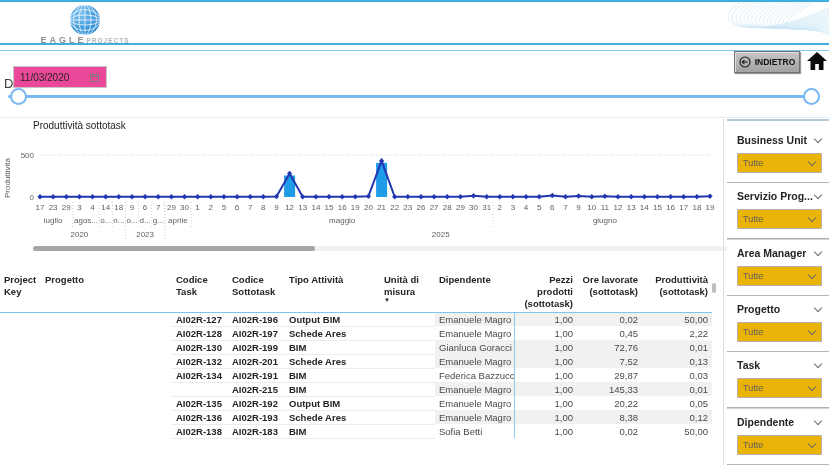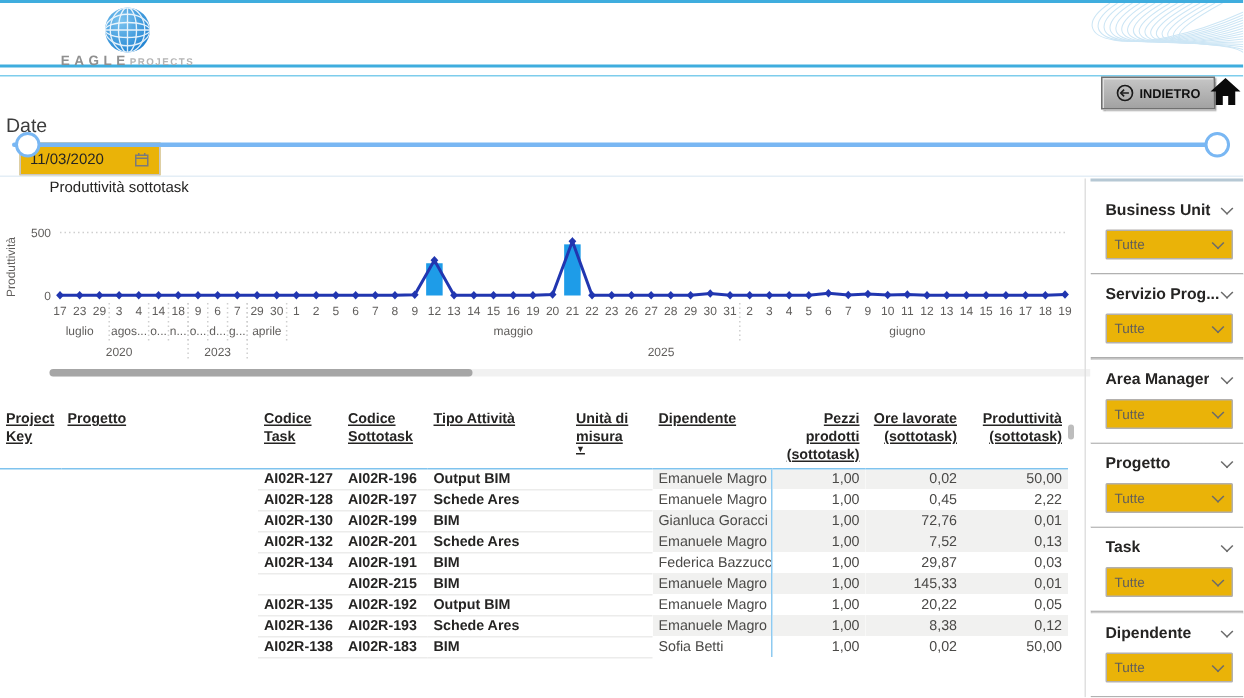--- a/index.html
+++ b/index.html
@@ -11,23 +11,23 @@
       border-top:2px solid #3fadde;border-bottom:2px solid #3fadde;box-sizing:border-box;}
   .header-line2{position:absolute;left:0;top:50px;width:829px;height:1px;background:#7ecdec;}
   .logo{position:absolute;left:25px;top:2px;width:120px;height:41px;text-align:center;}
   .logo svg{display:block;margin:0 auto;}
   .logo-text{font-size:9px;font-weight:bold;letter-spacing:3px;color:#8f8f8f;line-height:8px;}
   .logo-text .proj{font-size:6.5px;letter-spacing:1px;color:#b4b4b4;font-weight:bold;}
   .wave{position:absolute;right:0;top:0;}
 
   
   .date-label{position:absolute;left:4px;top:56px;font-size:13px;color:#3c3c3c;margin-top:20px;}
-  .date-box{position:absolute;top:66px;height:20px;width:80px;border:1px solid #c8c6c4;background:#eab308;
-      display:flex;align-items:center;justify-content:space-between;padding:0 6px;font-size:10px;color:#252423;margin-top:29px;}
-  .back-btn{position:absolute;left:734px;top:51px;width:76px;height:22px;box-sizing:border-box;
+  .date-box{position:absolute;top:66px;height:20px;width:80px;border:1px solid #c8c6c4;background:#ec4899;
+      display:flex;align-items:center;justify-content:space-between;padding:0 6px;font-size:10px;color:#252423;}
+  .back-btn{position:absolute;left:734px;top:51px;width:66px;height:22px;box-sizing:border-box;
       background:linear-gradient(#c6c6c6,#a2a2a2);border:1px solid #707070;box-shadow:inset 1px 1px 0 #e0e0e0,1px 1px 1px #9a9a9a;
       display:flex;align-items:center;justify-content:center;gap:4px;font-size:8.5px;font-weight:bold;color:#111;cursor:pointer;}
   .home-btn{position:absolute;left:806px;top:50px;width:22px;height:22px;cursor:pointer;}
 
   
   .slider-track{position:absolute;left:8px;top:95px;width:812px;height:3px;background:#79b7f3;border-radius:2px;}
   .slider-handle{position:absolute;top:88px;width:13px;height:13px;border:2px solid #79b7f3;border-radius:50%;background:#fff;}
   .section-divider{position:absolute;left:0;top:117px;width:829px;height:1px;background:#e4eef6;}
 
   
@@ -37,21 +37,21 @@
   .mid{text-anchor:middle;} .end{text-anchor:end;}
   .sep{stroke:#cfcfcf;stroke-dasharray:1,2;stroke-width:1;}
   .chart-scrollbar{position:absolute;left:33px;top:246px;width:696px;height:5px;background:#f1f1f1;border-radius:3px;}
   .chart-scroll-thumb{width:282px;height:5px;background:#a6a6a6;border-radius:3px;}
 
   
   .table-wrap{position:absolute;left:0;top:271px;width:713px;height:194px;overflow:hidden;}
   table{border-collapse:collapse;table-layout:fixed;width:712px;}
   thead th{font-size:9.5px;font-weight:bold;color:#252423;text-align:left;vertical-align:top;
       padding:3px 4px 2px 4px;white-space:pre-line;line-height:1.25;height:29px;
-      border-bottom:1px solid #7fc3ee;background:#fff;text-decoration:underline;}
+      border-bottom:1px solid #7fc3ee;background:#fff;}
   thead th.num{text-align:right;}
   .sort-arrow{display:block;font-size:6px;line-height:5px;color:#252423;}
   td{font-size:9.5px;height:13px;line-height:13px;padding:0 4px;white-space:nowrap;overflow:hidden;color:#4a4947;}
   td.g{font-weight:bold;color:#252423;vertical-align:top;}
   td.bb{border-bottom:1px solid #ececeb;}
   td.num{text-align:right;}
   td.shade{background:#f1f1f0;}
   td.frz{border-left:1px solid #8ecaf0;}
   .c1{font-size:9px;letter-spacing:-0.1px;}
   .table-vscroll{position:absolute;left:712px;top:280px;width:5px;height:182px;}

